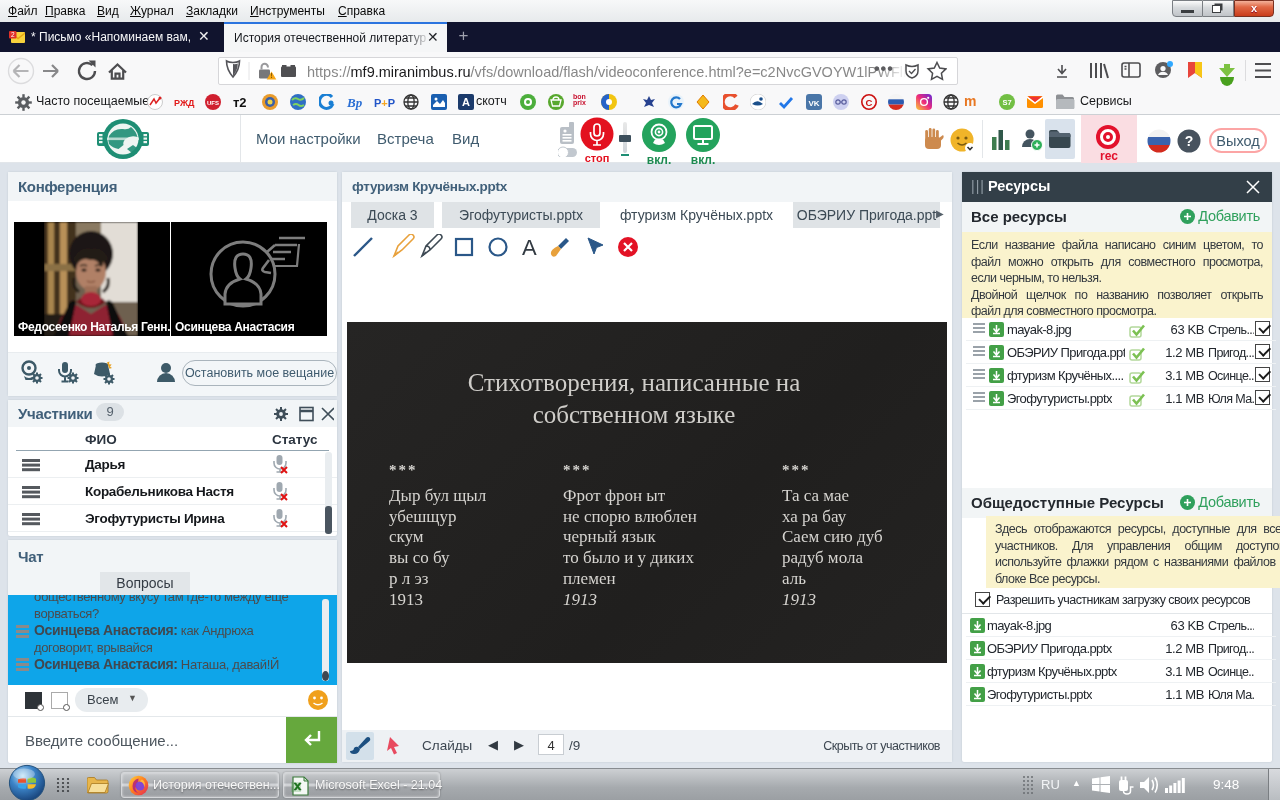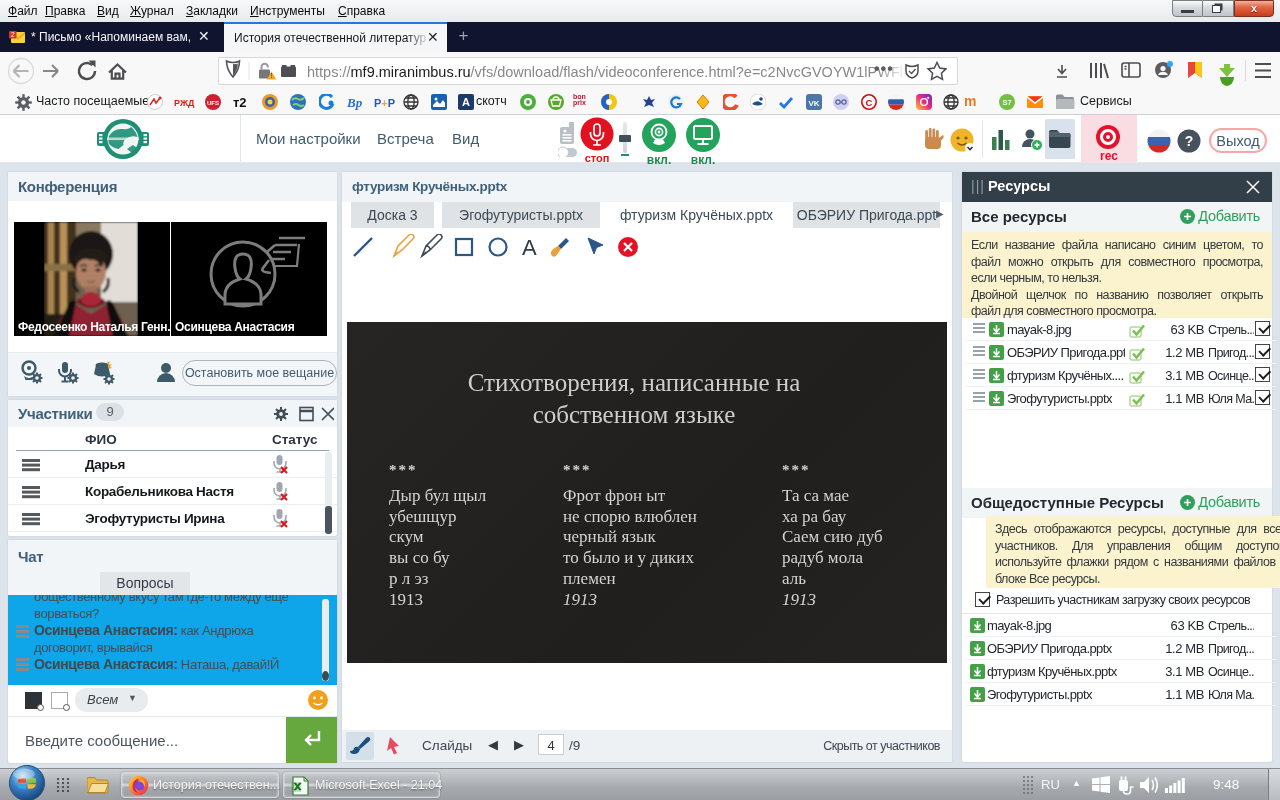--- a/index.html
+++ b/index.html
@@ -596,21 +596,21 @@
     <div style="position:absolute;left:26px;top:61px;width:290px;"><b style="font-size:14px;color:#41484f;">Осинцева Анастасия:</b> Наташа, давай!Й</div>
     <div class="abs" style="left:314px;top:4px;width:7px;height:82px;background:#e9edf0;border-radius:3px;"></div>
     <div class="abs" style="left:314px;top:76px;width:7px;height:10px;background:#3e4852;border-radius:50%;"></div>
   </div>
   <div class="abs" style="left:0;top:145px;width:329px;height:31px;background:#fff;">
     <div style="position:absolute;left:17px;top:7px;width:17px;height:17px;background:#2e3338;"></div>
       <div style="position:absolute;left:29px;top:19px;width:7px;height:7px;background:#fff;border:1px solid #555;border-radius:50%;"></div>
     <div style="position:absolute;left:43px;top:7px;width:17px;height:17px;background:#fff;border:1px solid #aaa;"></div>
       <div style="position:absolute;left:55px;top:19px;width:7px;height:7px;background:#fff;border:1px solid #555;border-radius:50%;"></div>
     <div style="position:absolute;left:67px;top:3px;width:73px;height:24px;background:#e8ecef;border-radius:12px;color:#3a424a;font-size:13px;">
-        <span style="position:absolute;left:12px;top:4px;font-style:italic;">Всем</span>
+        <span style="position:absolute;left:12px;top:4px;">Всем</span>
         <span style="position:absolute;right:11px;top:5px;color:#555;font-size:9px;">▼</span>
       </div>
     <svg width="20" height="20" viewBox="0 0 20 20" style="position:absolute;left:300px;top:5px">
         <circle cx="10" cy="10" r="10" fill="#f0a01c"></circle>
         <circle cx="6.5" cy="8" r="1.4" fill="#fff"></circle>
         <circle cx="13.5" cy="8" r="1.4" fill="#fff"></circle>
         <path d="M5.5 13 q4.5 3.5 9 0" stroke="#fff" stroke-width="1.5" fill="none"></path>
       </svg>
   </div>
   <div class="abs" style="left:0;top:176px;width:329px;height:1px;background:#e4e8eb;"></div>

